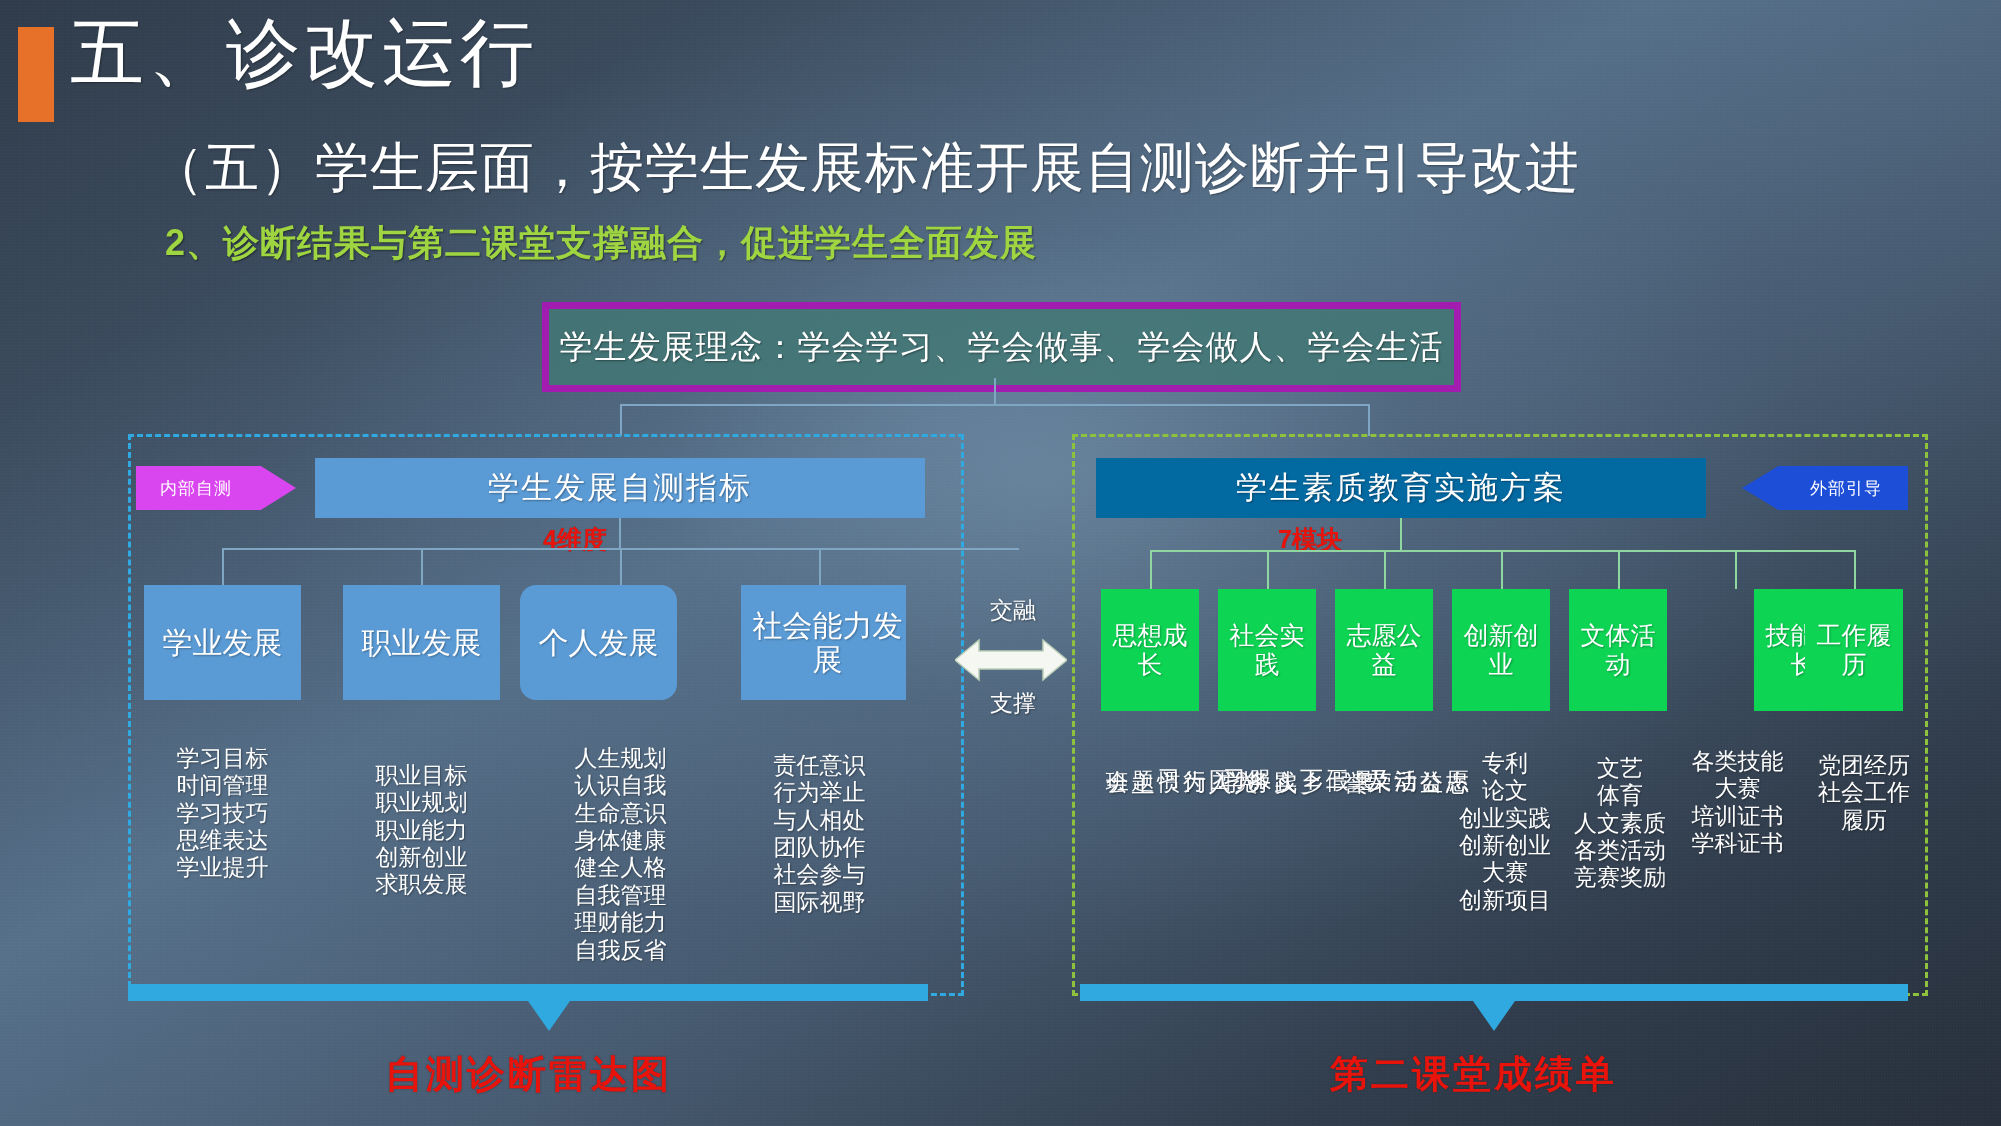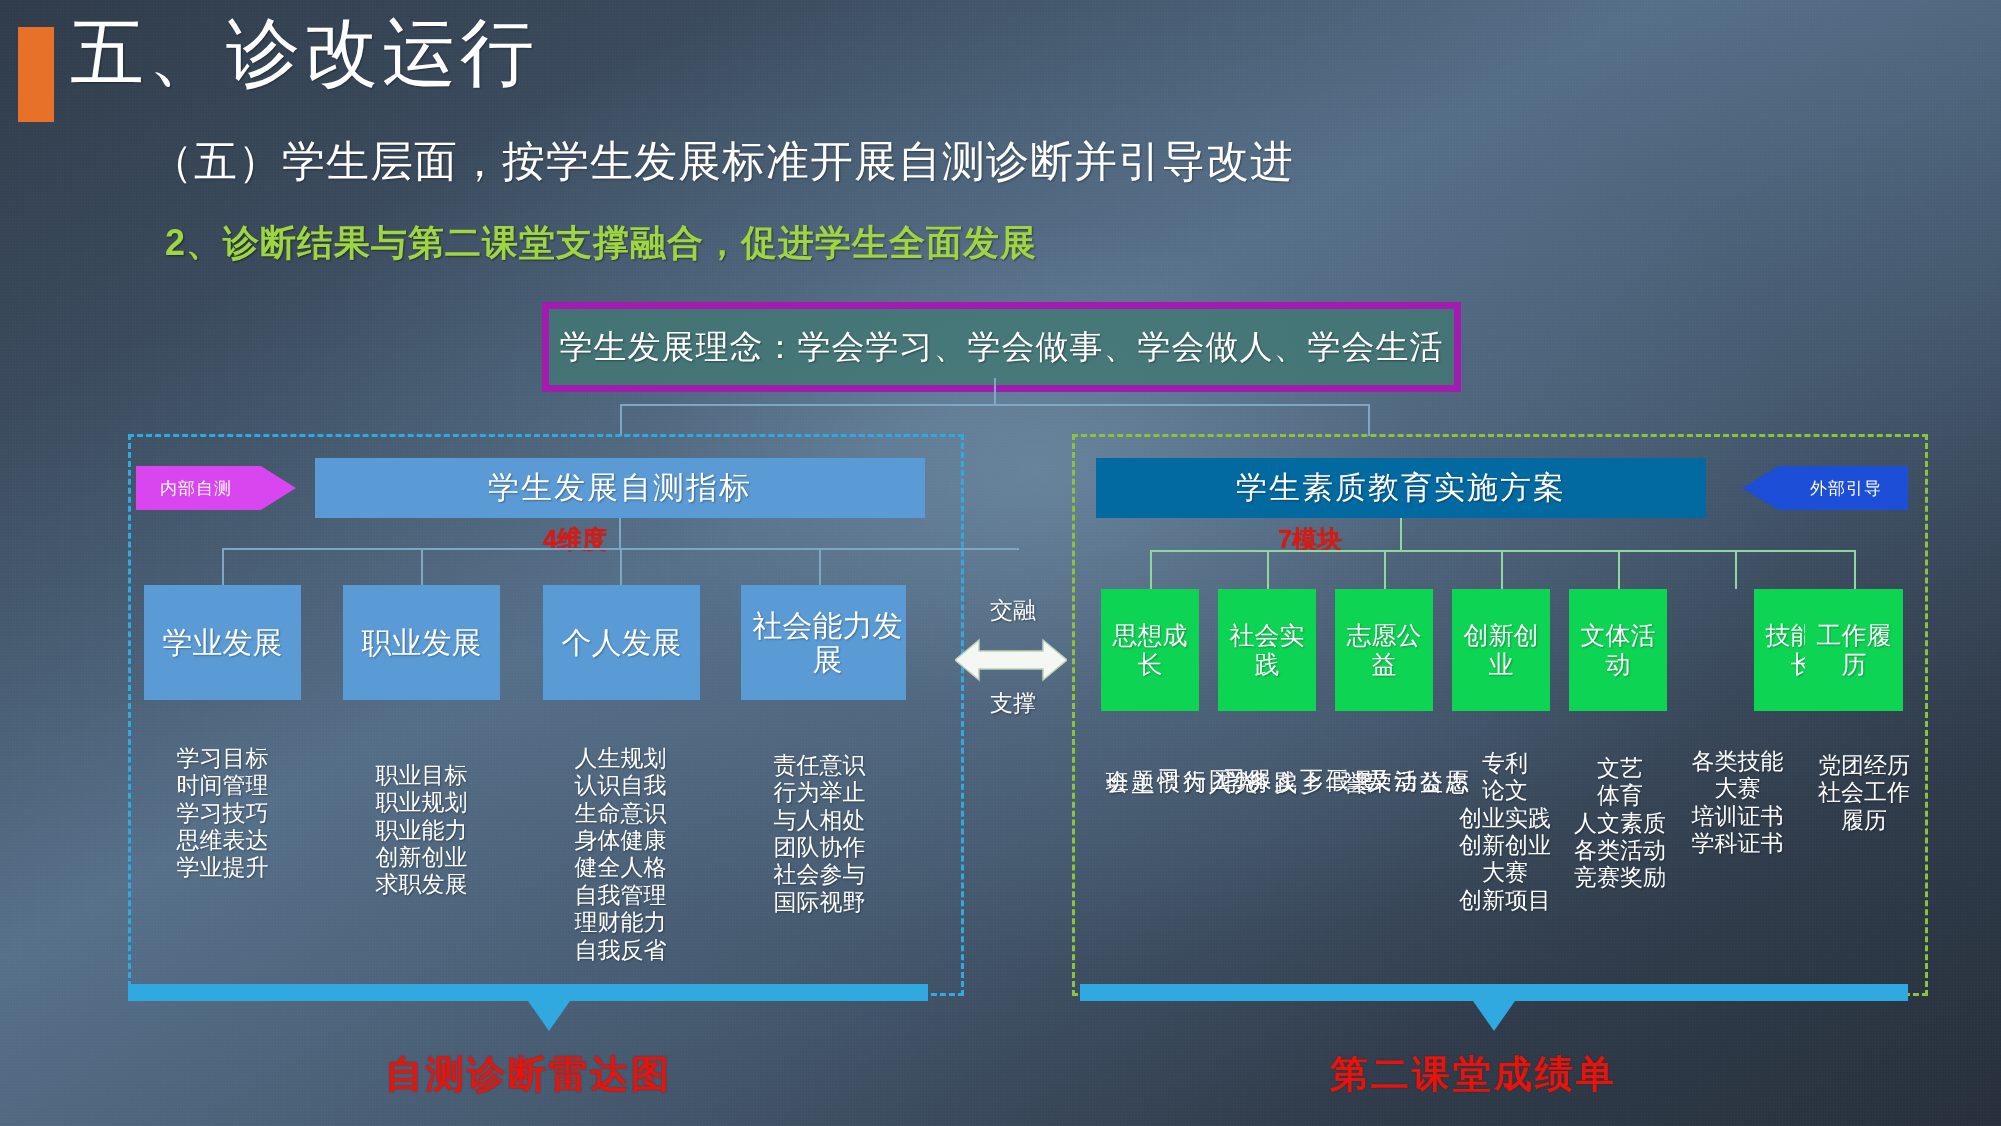--- a/index.html
+++ b/index.html
@@ -18,21 +18,21 @@
       repeating-linear-gradient(0deg, rgba(255,255,255,0.012) 0 1px, rgba(0,0,0,0) 1px 3px),
       repeating-linear-gradient(90deg, rgba(255,255,255,0.012) 0 1px, rgba(0,0,0,0) 1px 3px);
     z-index:0;
   }
   .layer{position:absolute;inset:0;z-index:1;}
 
   
   .orange-bar{position:absolute;left:18px;top:27px;width:36px;height:95px;background:#e8712a;}
   .title{position:absolute;left:70px;top:16px;font-size:74px;line-height:1;font-weight:400;color:#ffffff;letter-spacing:4px;
          text-shadow:1px 1px 2px rgba(0,0,0,.35);}
-  .subtitle{position:absolute;left:150px;top:140px;font-size:43px;line-height:1;color:#ffffff;letter-spacing:1px;
+  .subtitle{position:absolute;left:150px;top:140px;font-size:54px;line-height:1;color:#ffffff;letter-spacing:1px;
          text-shadow:1px 1px 2px rgba(0,0,0,.35);text-align:center;}
   .greenline{position:absolute;left:165px;top:225px;font-size:36px;line-height:1;font-weight:bold;color:#9ed540;letter-spacing:1px;
          text-shadow:1px 1px 2px rgba(0,0,0,.45);}
 
   
   .concept{
     position:absolute;left:542px;top:302px;width:905px;height:76px;
     background:rgba(66,120,116,0.82);border:7px solid #a21caf;
     display:flex;align-items:center;justify-content:center;
     font-size:33px;color:#fff;letter-spacing:1px;text-shadow:1px 1px 2px rgba(0,0,0,.4);
@@ -117,21 +117,21 @@
 
   <div class="tline" style="left:619px;top:518px;width:2px;height:30px;"></div>
   <div class="tline" style="left:222px;top:548px;width:797px;height:2px;"></div>
   <div class="tline" style="left:222px;top:548px;width:2px;height:37px;"></div>
   <div class="tline" style="left:421px;top:548px;width:2px;height:37px;"></div>
   <div class="tline" style="left:620px;top:548px;width:2px;height:37px;"></div>
   <div class="tline" style="left:819px;top:548px;width:2px;height:37px;"></div>
 
   <div class="bx blue" style="left:144px;">学业发展</div>
   <div class="bx blue" style="left:343px;">职业发展</div>
-  <div class="bx blue" style="left:543px;">个人发展</div>
+  <div class="bx blue" style="left:520px;border-radius:16px;">个人发展</div>
   <div class="bx blue" style="left:741px;padding-left:8px;">社会能力发展</div>
 
   <div class="lst" style="left:144px;top:745px;width:157px;">学习目标
 时间管理
 学习技巧
 思维表达
 学业提升</div>
   <div class="lst" style="left:343px;top:762px;width:157px;">职业目标
 职业规划
 职业能力

